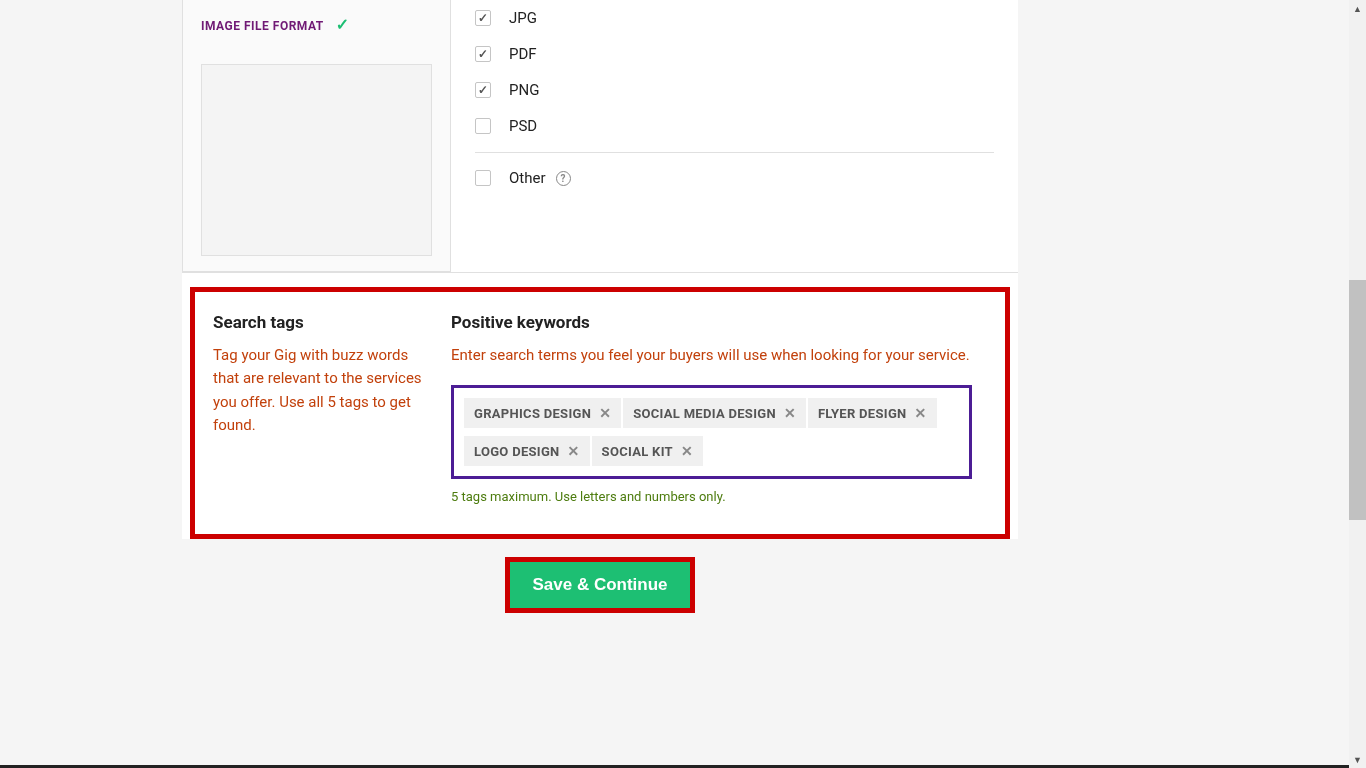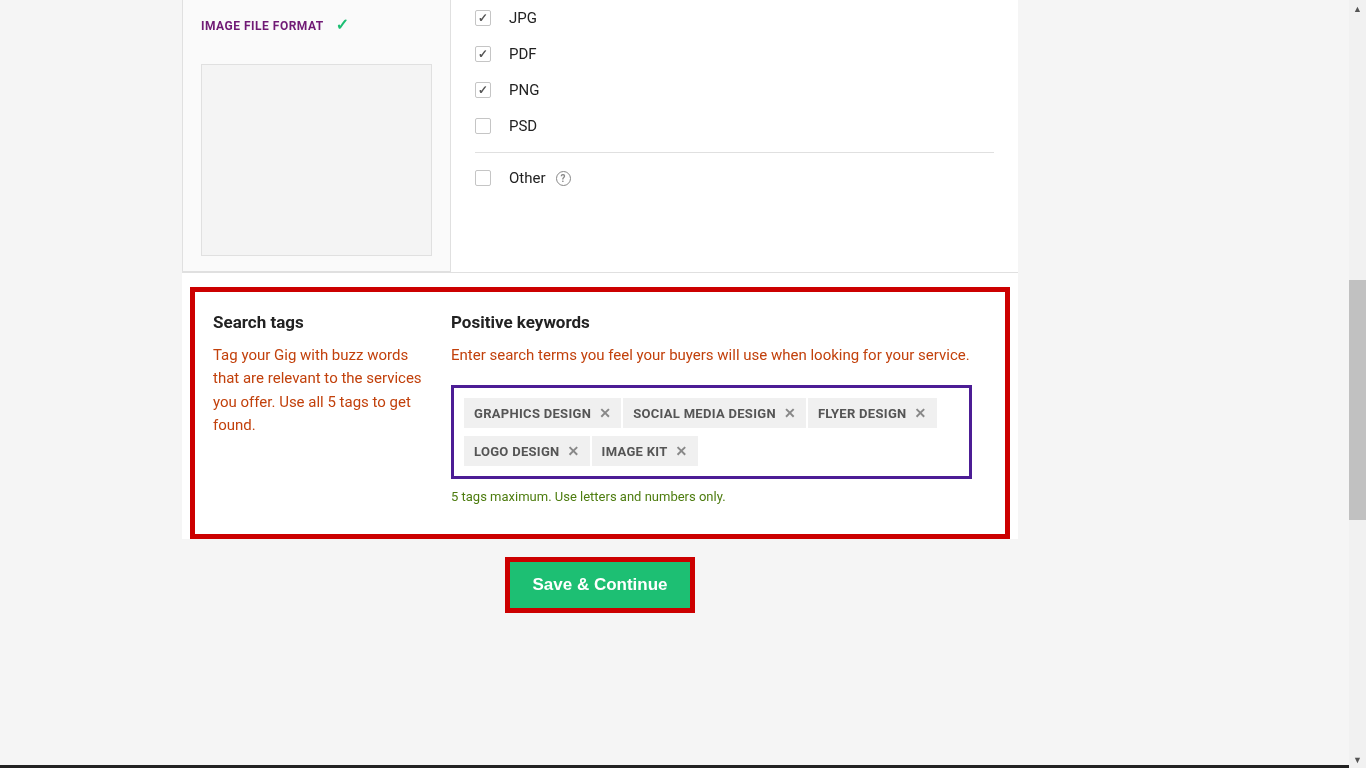--- a/index.html
+++ b/index.html
@@ -298,21 +298,21 @@
         </div>
         <div class="tag-chip">
           <span>FLYER DESIGN</span>
           <span class="tag-remove">✕</span>
         </div>
         <div class="tag-chip">
           <span>LOGO DESIGN</span>
           <span class="tag-remove">✕</span>
         </div>
         <div class="tag-chip">
-          <span>IMAGE KIT</span>
+          <span>SOCIAL KIT</span>
           <span class="tag-remove">✕</span>
         </div>
       </div>
       <div class="tags-hint">5 tags maximum. Use letters and numbers only.</div>
     </div>
   </div>
 
 
 </div>
 

